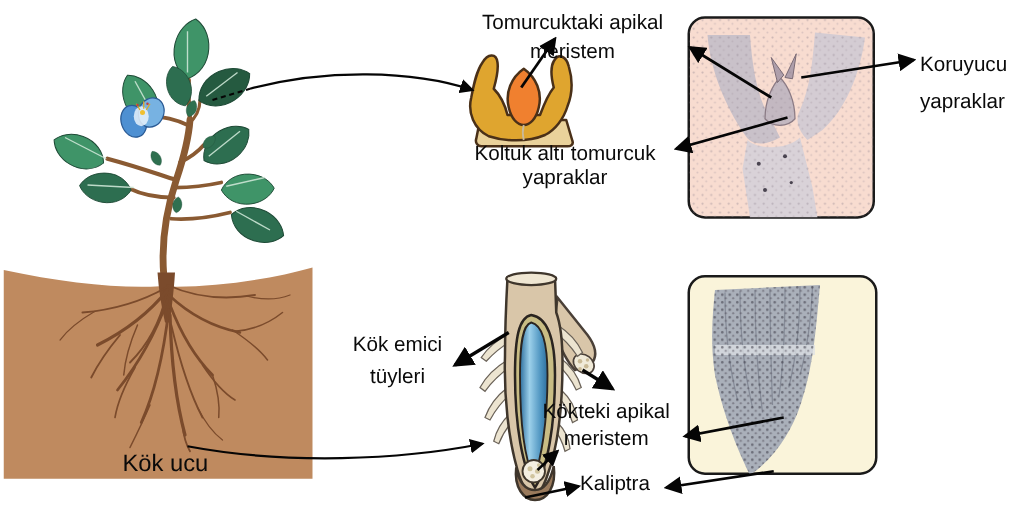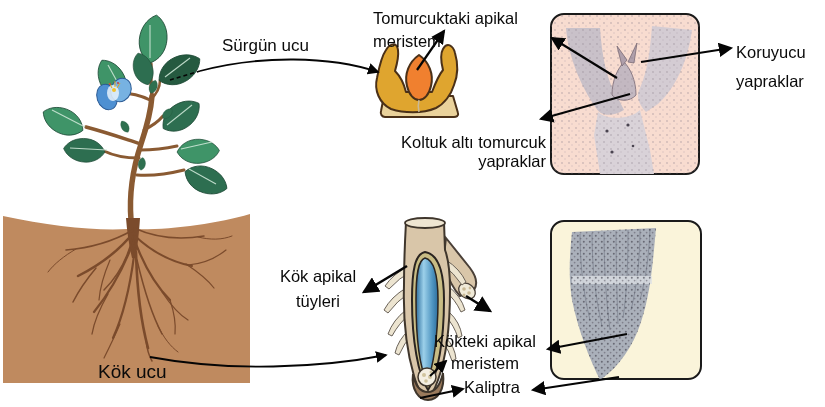--- a/index.html
+++ b/index.html
@@ -4,26 +4,26 @@
 <style>
   html,body{margin:0;padding:0;background:#fff;}
   #canvas{
     position:relative;width:825px;height:407px;background:#ffffff;
     font-family:"Liberation Sans", sans-serif;color:#0a0a0a;overflow:hidden;
   }
   #art{position:absolute;left:0;top:0;width:825px;height:407px;}
   .lbl{position:absolute;color:#0a0a0a;font-size:16.5px;white-space:nowrap;}
   .lbl div{white-space:nowrap;}
   #lbl-surgun{left:222px;top:36px;font-size:17px;}
-  #lbl-tomurcuk{left:373px;top:7px;width:170px;text-align:left;line-height:23px;}
-  #lbl-koltuk{left:358px;top:114px;width:188px;text-align:right;line-height:19px;margin-top:19px;}
+  #lbl-tomurcuk{left:373px;top:7px;width:170px;text-align:center;line-height:23px;}
+  #lbl-koltuk{left:358px;top:114px;width:188px;text-align:center;line-height:19px;}
   #lbl-koruyucu{left:736px;top:38px;line-height:29px;}
   #lbl-kokemici{left:266px;top:264px;width:104px;text-align:center;line-height:25px;}
   #lbl-kokucu{left:98px;top:361px;font-size:19px;}
-  #lbl-kokteki{left:422px;top:330px;width:126px;text-align:center;line-height:22px;}
+  #lbl-kokteki{left:422px;top:318px;width:126px;text-align:center;line-height:22px;}
   #lbl-kaliptra{left:464px;top:378px;}
 </style>
 </head>
 <body>
 
 <div id="canvas">
 
 <svg id="art" viewBox="0 0 825 407" xmlns="http://www.w3.org/2000/svg">
   <defs>
     <path id="leafP" d="M0,1 C8,-3 14,-12 13,-24 C12,-35 6,-42 0,-45 C-6,-42 -12,-35 -13,-24 C-14,-12 -8,-3 0,1 Z"></path>
@@ -221,39 +221,38 @@
     <path d="M407,266 L364,292" stroke-width="2.6" marker-end="url(#ah)"></path>
     <path d="M466,296 L490,311" stroke-width="2.6" marker-end="url(#ah)"></path>
     <path d="M150,357 C230,372 320,368 386,355" stroke-width="1.8" marker-end="url(#ah)"></path>
     <path d="M430,376 L446,361" stroke-width="2" marker-end="url(#ah)"></path>
     <path d="M420,398 L463,389" stroke-width="2" marker-end="url(#ah)"></path>
     <path d="M627,334 L548,349" stroke-width="2.2" marker-end="url(#ah)"></path>
     <path d="M619,377 L533,390" stroke-width="2.2" marker-end="url(#ah)"></path>
   </g>
 </svg>
 
-<div class="lbl" id="lbl-surgun">Sürgün ucu</div>
 
 <div class="lbl" id="lbl-tomurcuk">
   <div>Tomurcuktaki apikal</div>
   <div>meristem</div>
 </div>
 
 <div class="lbl" id="lbl-koltuk">
   <div>Koltuk altı tomurcuk</div>
   <div>yapraklar</div>
 </div>
 
 <div class="lbl" id="lbl-koruyucu">
   <div>Koruyucu</div>
   <div>yapraklar</div>
 </div>
 
 <div class="lbl" id="lbl-kokemici">
-  <div>Kök apikal</div>
+  <div>Kök emici</div>
   <div>tüyleri</div>
 </div>
 
 <div class="lbl" id="lbl-kokucu">Kök ucu</div>
 
 <div class="lbl" id="lbl-kokteki">
   <div>Kökteki apikal</div>
   <div>meristem</div>
 </div>
 

